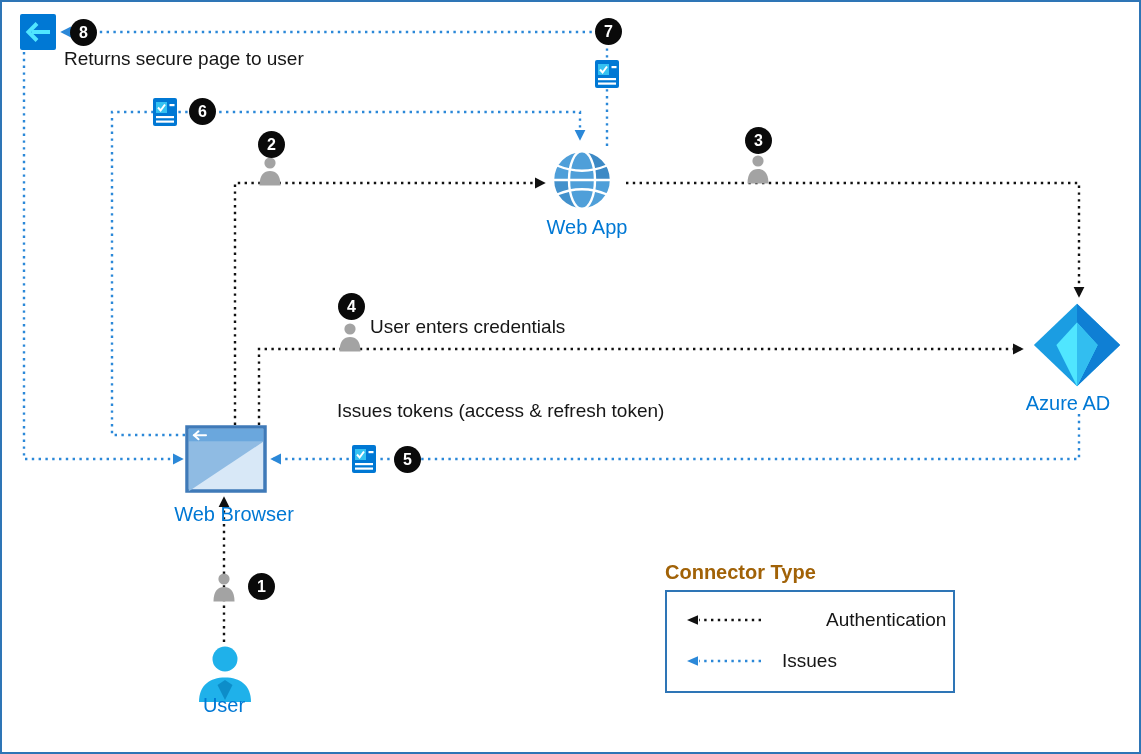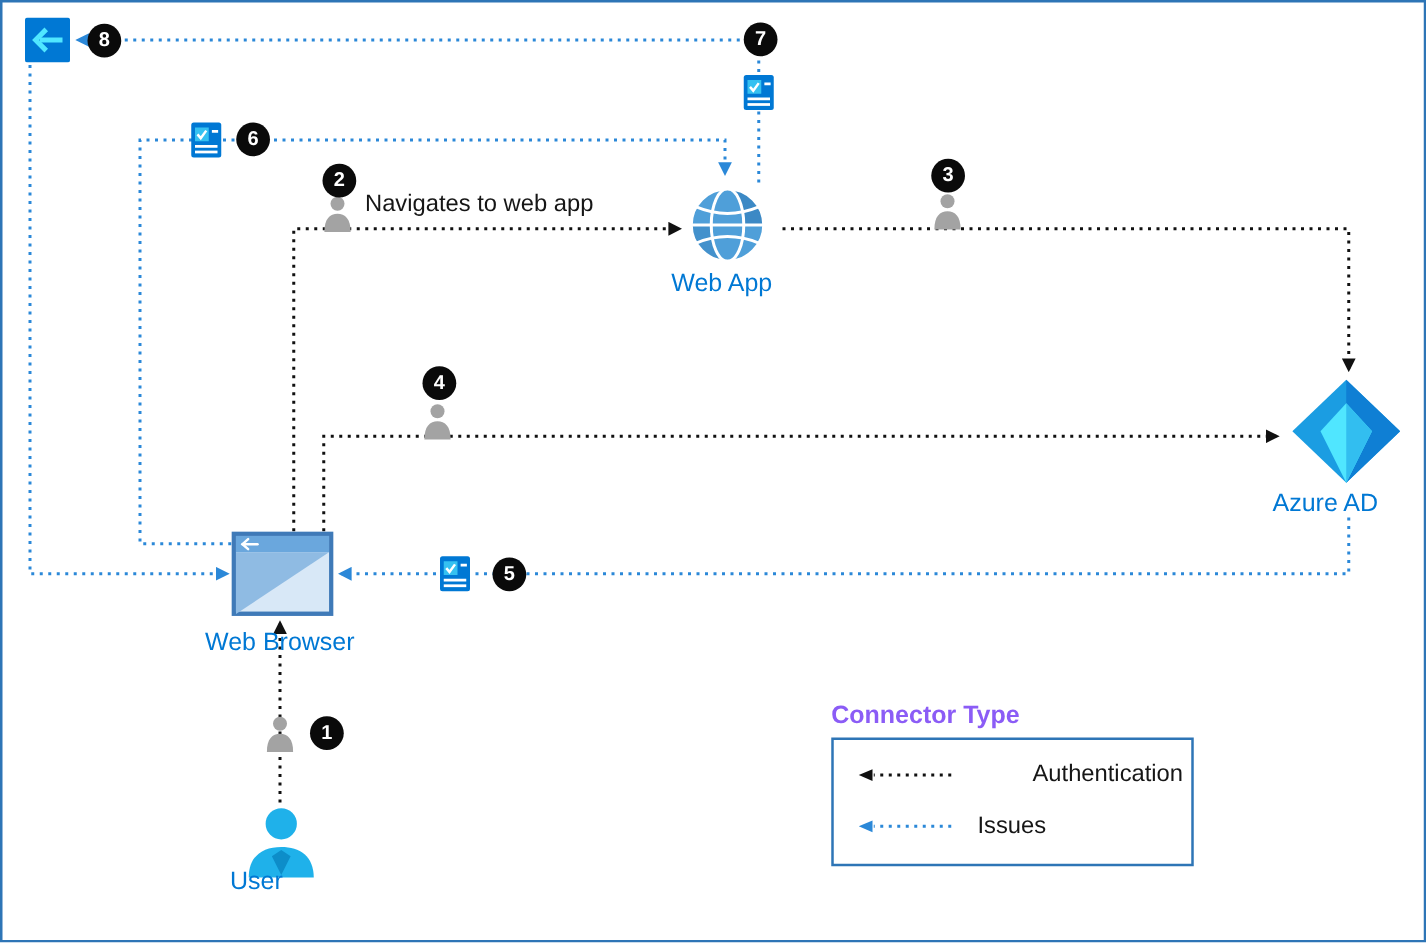--- a/index.html
+++ b/index.html
@@ -1,25 +1,25 @@
 <!DOCTYPE html>
 <html><head>
 <meta charset="utf-8">
 <style>
   * { margin:0; padding:0; box-sizing:border-box; }
   html,body { background:#ffffff; }
   body { font-family:"Liberation Sans", sans-serif; }
   .canvas { position:relative; width:1141px; height:754px; background:#fff; border:2px solid #2e75b6; overflow:hidden; }
   .abs { position:absolute; }
   .txt { position:absolute; font-size:19px; color:#161616; white-space:nowrap; line-height:22px; }
-  .node-label { position:absolute; font-size:20px; color:#0078d4; white-space:nowrap; line-height:24px; }
+  .node-label { position:absolute; font-size:20px; color:#0078d4; white-space:nowrap; text-align:center; line-height:24px; }
   .badge { position:absolute; width:27px; height:27px; border-radius:50%; background:#0a0a0a; color:#fff;
            font-size:16px; font-weight:bold; display:flex; align-items:center; justify-content:center; }
   .legend-box { position:absolute; border:2px solid #2e75b6; background:#fff; }
-  .legend-title { position:absolute; font-size:20px; font-weight:bold; color:#8b5cf6; white-space:nowrap; }
+  .legend-title { position:absolute; font-size:20px; font-weight:bold; color:#a16207; white-space:nowrap; }
   svg { display:block; }
 </style>
 </head>
 <body>
 
 <div class="canvas">
 
   <svg class="abs" style="left:0;top:0" width="1141" height="754">
     <defs>
       <marker id="arrowAuth" viewBox="0 0 10 10" refX="7.5" refY="5" markerWidth="4.6" markerHeight="4.6" orient="auto">
@@ -163,21 +163,23 @@
   <div class="badge" style="left:187px;top:96px">
       <span>6</span>
     </div>
   <div class="badge" style="left:593px;top:16px">
       <span>7</span>
     </div>
   <div class="badge" style="left:68px;top:17px">
       <span>8</span>
     </div>
 
-  <div class="txt" style="left:290px;top:151px">Navigates to web app</div>
+  <div class="txt" style="left:368px;top:314px">User enters credentials</div>
+  <div class="txt" style="left:335px;top:398px">Issues tokens (access &amp; refresh token)</div>
+  <div class="txt" style="left:62px;top:46px">Returns secure page to user</div>
 
   <div class="node-label" style="left:535px;top:213px;width:100px">Web App</div>
   <div class="node-label" style="left:1016px;top:389px;width:100px">Azure AD</div>
   <div class="node-label" style="left:162px;top:500px;width:140px">Web Browser</div>
   <div class="node-label" style="left:182px;top:691px;width:80px">User</div>
 
   <div class="legend-title" style="left:663px;top:559px">Connector Type</div>
   <div class="legend-box" style="left:663px;top:588px;width:290px;height:103px"></div>
   <div class="abs" style="left:679px;top:611px">
     <svg width="82" height="14" viewBox="0 0 82 14">

